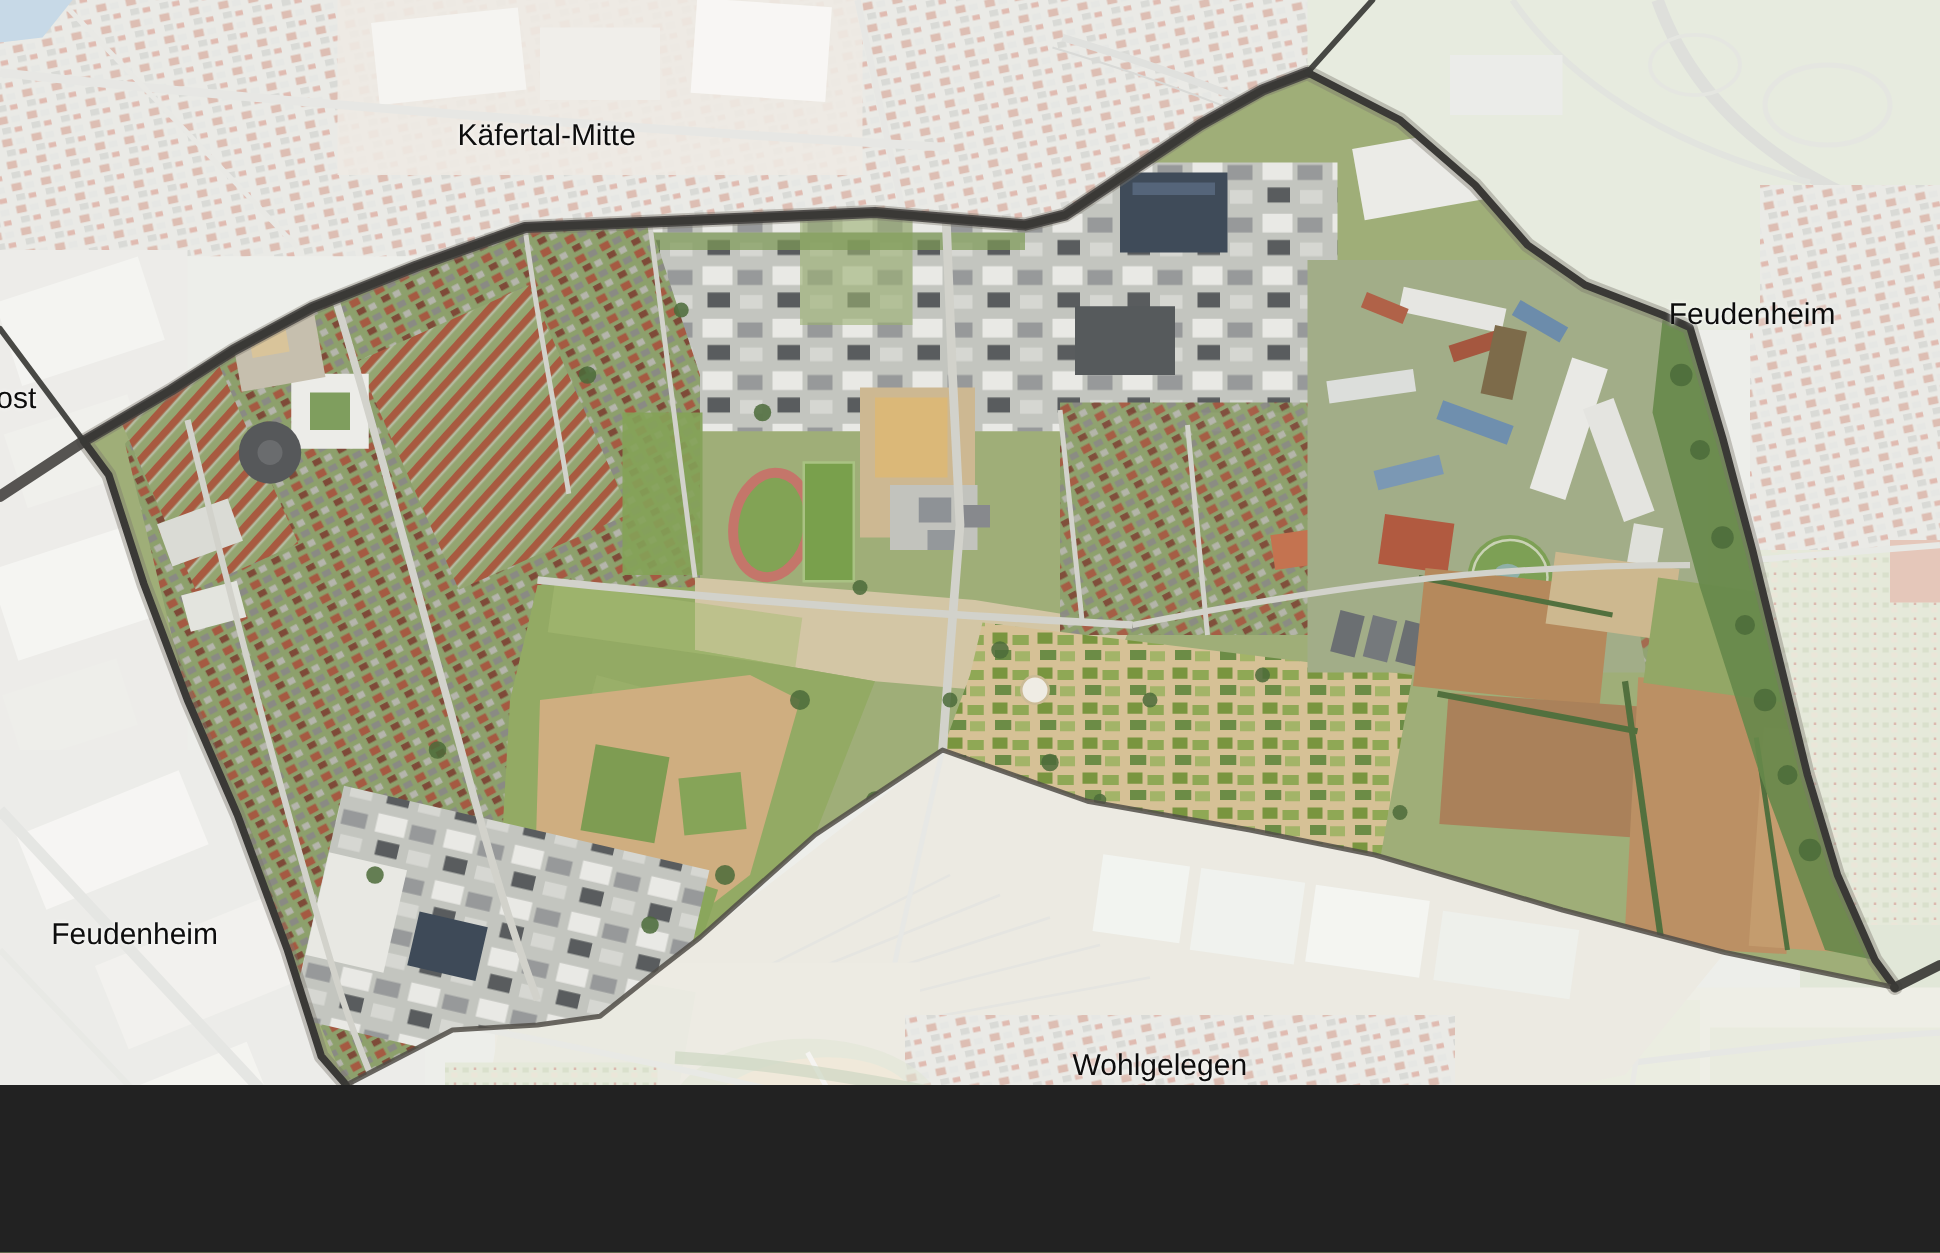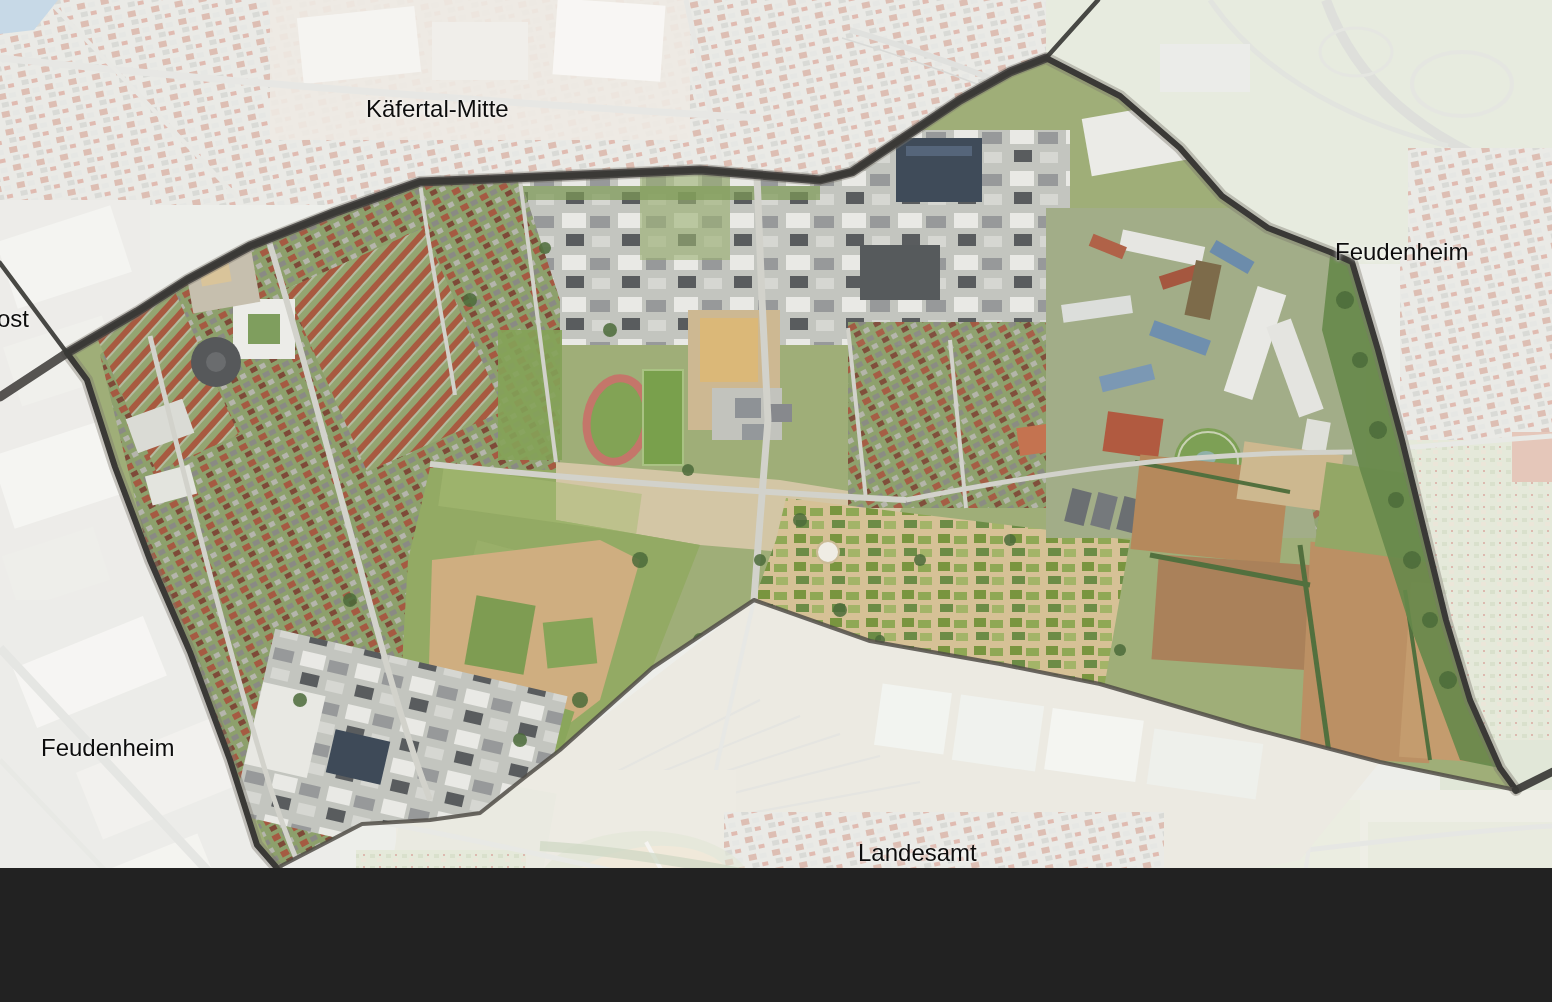--- a/index.html
+++ b/index.html
@@ -342,18 +342,18 @@
     </g>
   </g>
 </svg>
 
 <div class="district-label" style="left:366px;top:96px;">Käfertal-Mitte</div>
 
 <div class="district-label" style="left:1335px;top:239px;">Feudenheim</div>
 
 <div class="district-label" style="left:41px;top:735px;">Feudenheim</div>
 
-<div class="district-label" style="left:858px;top:840px;">Landesamt</div>
+<div class="district-label" style="left:858px;top:840px;">Wohlgelegen</div>
 
 <div class="district-label" style="left:-3px;top:306px;">ost</div>
 
 
 </div>
 
 </body></html>

